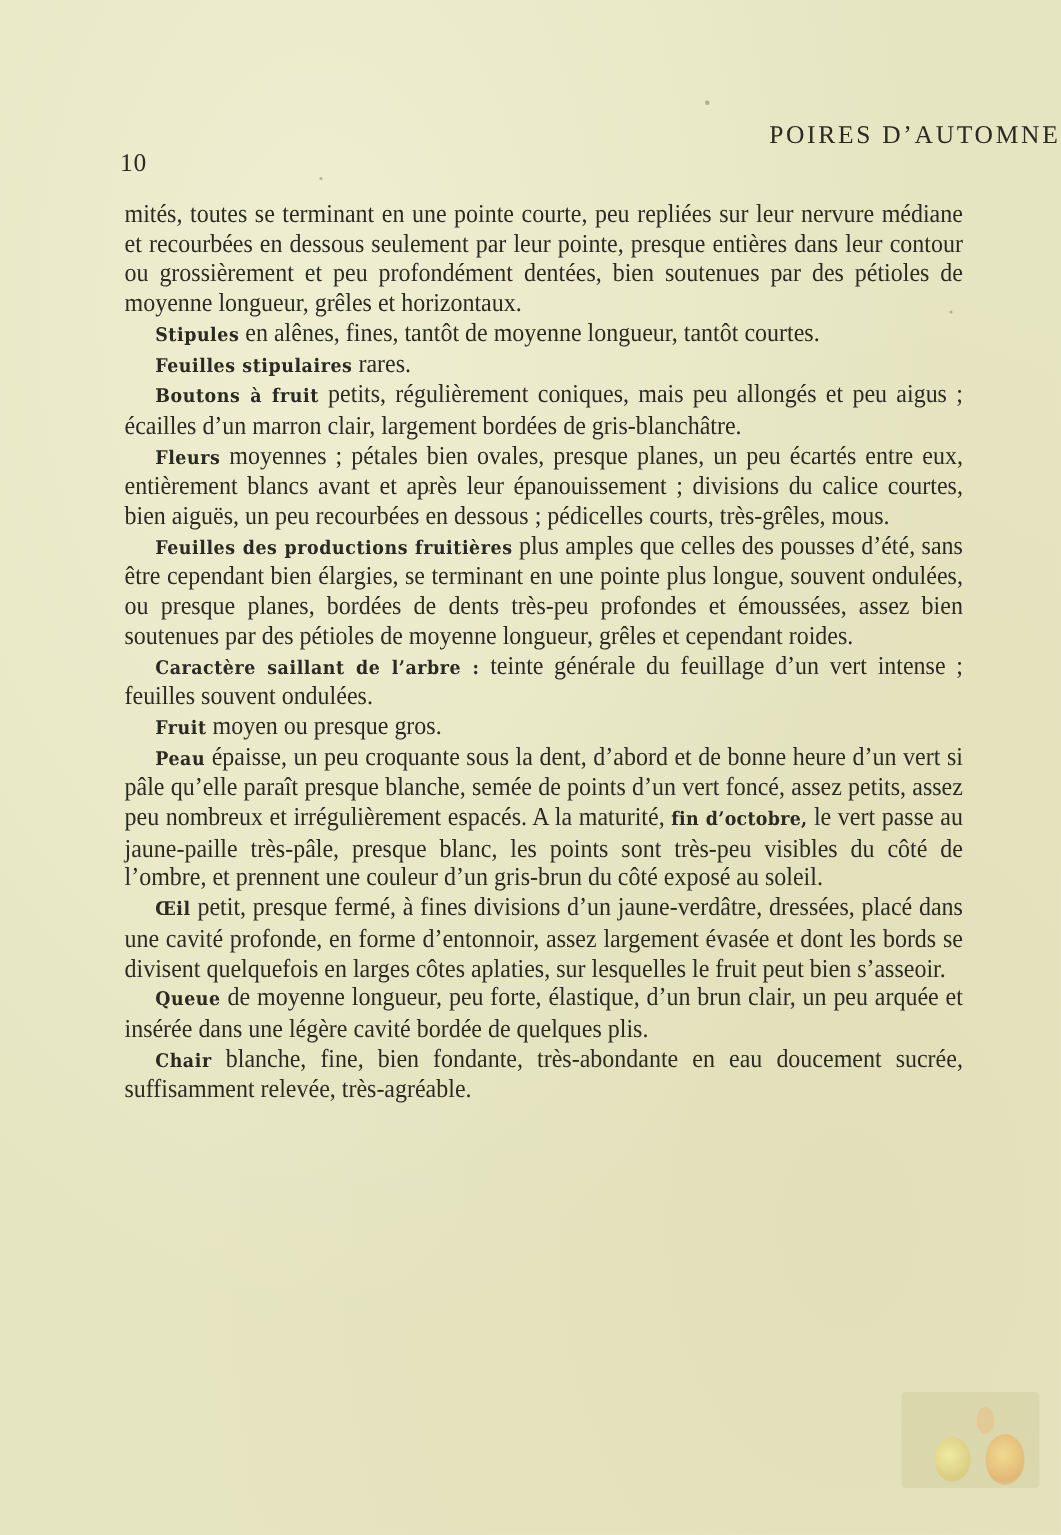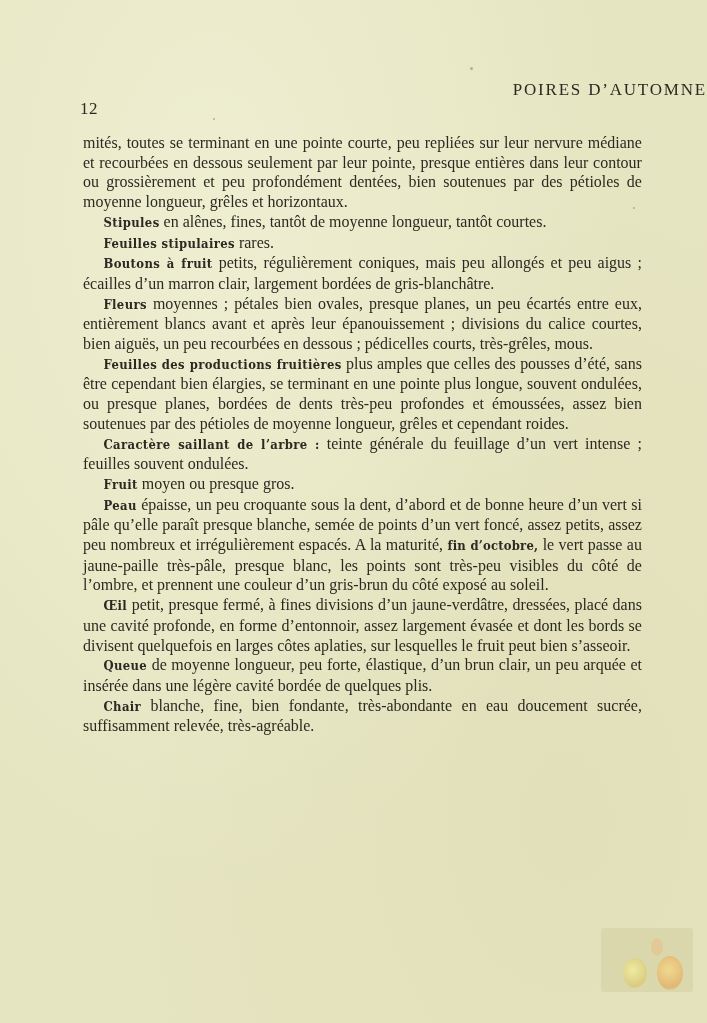--- a/index.html
+++ b/index.html
@@ -111,21 +111,21 @@
     border-radius: 50%;
     background: #8f8a6a;
     opacity: 0.6;
   }
 </style>
 </head>
 <body>
 
 <div class="page">
 
-  <div class="page-number">12</div>
+  <div class="page-number">10</div>
   <div class="running-head">POIRES D’AUTOMNE</div>
 
   <div class="body-text">
     <p class="para">
       <span>mités, toutes se terminant en une pointe courte, peu repliées sur leur nervure médiane et recourbées en dessous seulement par leur pointe, presque entières dans leur contour ou grossièrement et peu profondément dentées, bien soutenues par des pétioles de moyenne longueur, grêles et horizontaux.</span>
     </p>
     <p class="para indent">
       <span class="term">Stipules</span><span> en alênes, fines, tantôt de moyenne longueur, tantôt courtes.</span>
     </p>
     <p class="para indent">

